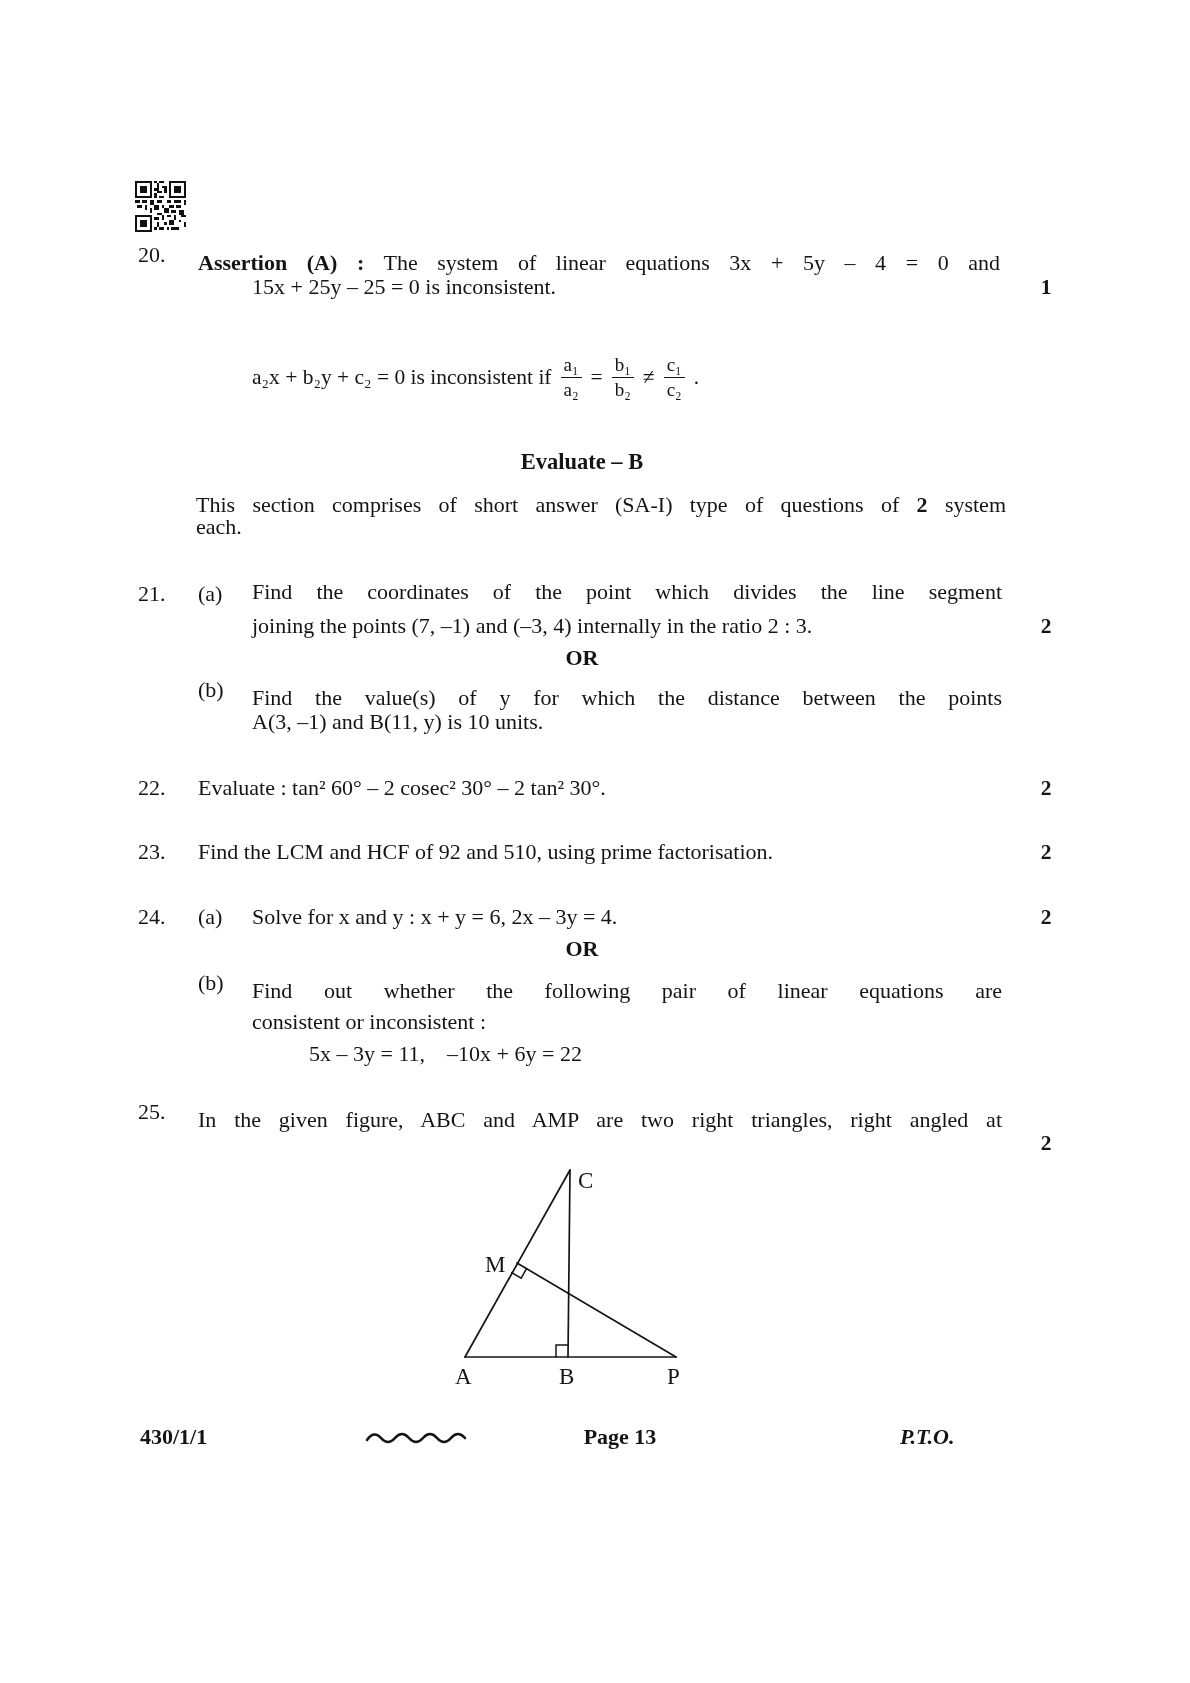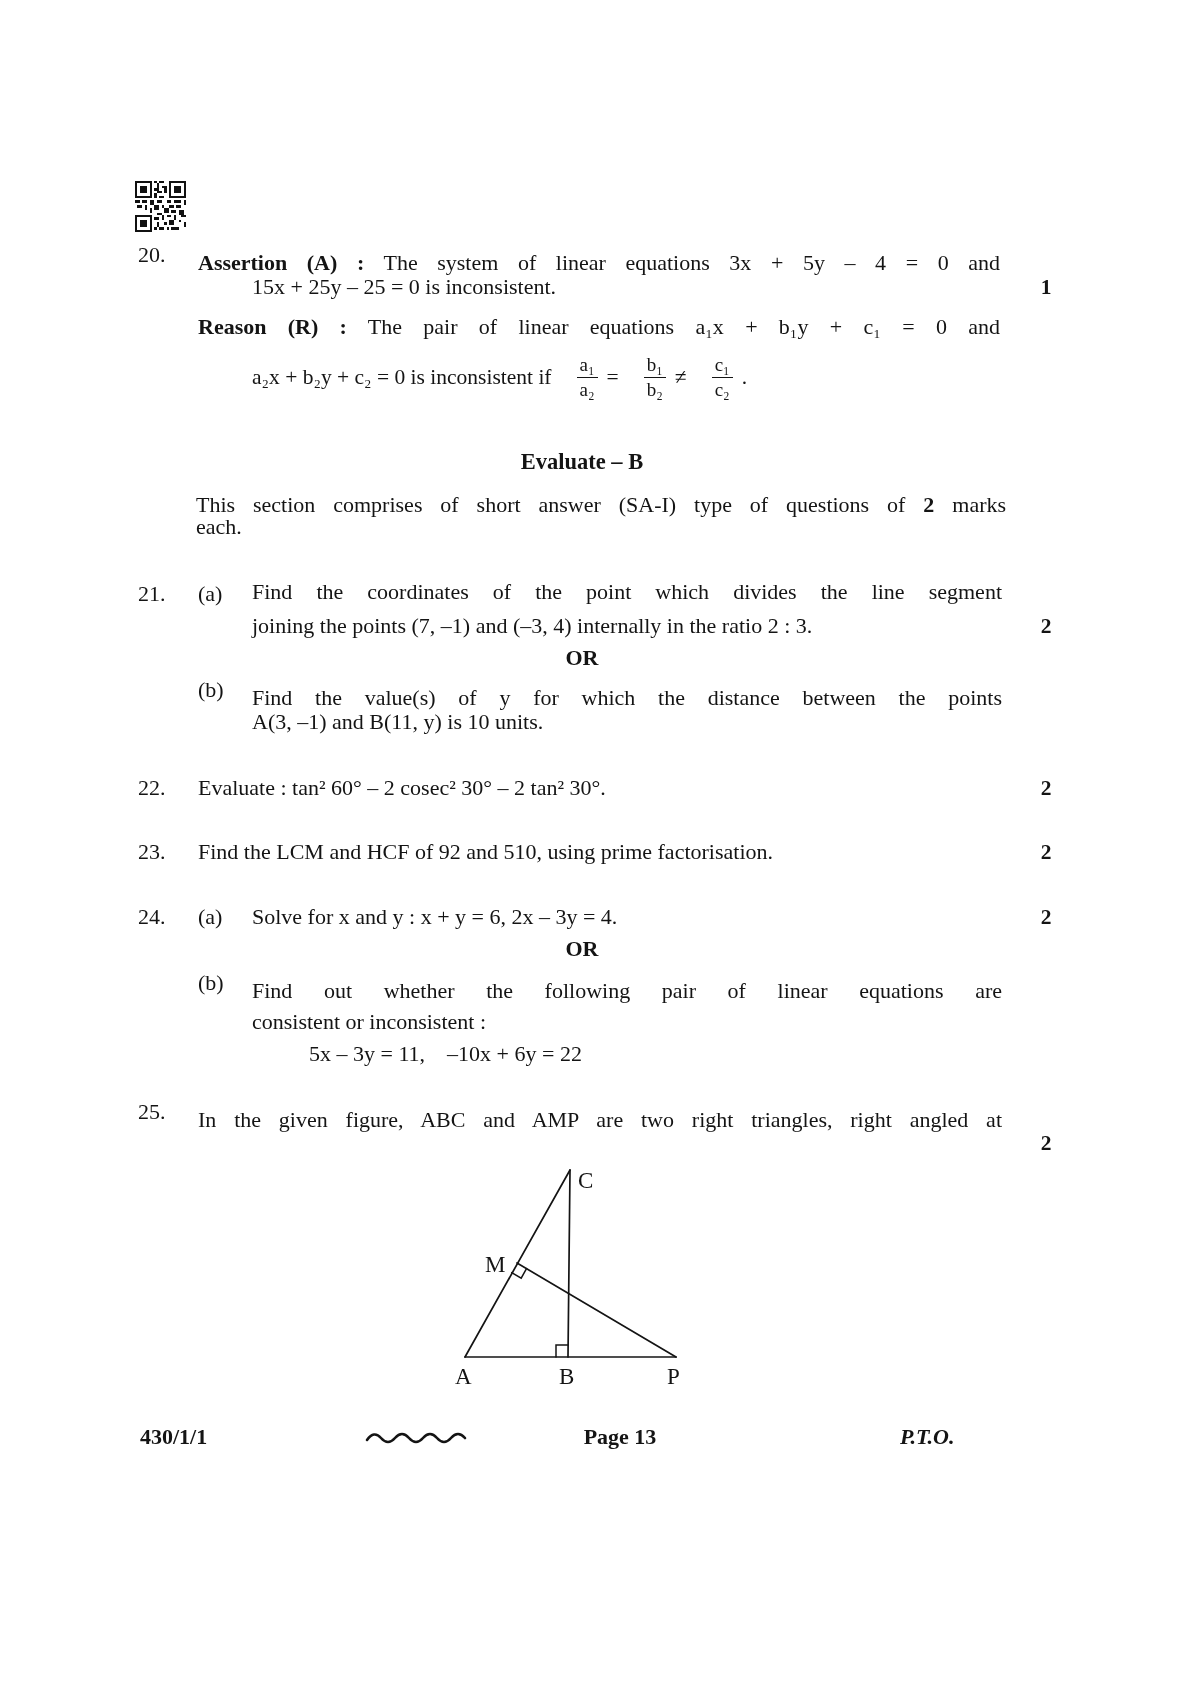--- a/index.html
+++ b/index.html
@@ -20,21 +20,21 @@
   .marks {
     position:absolute; left:1029px; width:34px; height:30px;
     line-height:30px; text-align:center; font-weight:700; font-size:21.5px;
   }
   .qnum { position:absolute; left:138px; width:52px; }
   .eqline {
     position:absolute; display:flex; align-items:center; gap:9px;
     font-size:21.5px;
   }
   .frac { display:inline-flex; flex-direction:column; align-items:center;
-          font-size:19px; line-height:1.12;margin-left:16px; }
+          font-size:19px; line-height:1.12; }
   .frac .fn { border-bottom:1.6px solid #141414; padding:0 3px 1px; }
   .frac .fd { padding-top:1px; }
   .fig, .qr, .squiggle { position:absolute; }
   svg text { font-family:"Liberation Serif","DejaVu Serif",serif; }
 </style>
 </head>
 <body>
 
 <div class="page">
 
@@ -98,24 +98,20 @@
     </g>
   </svg>
 
   <div class="line qnum" style="top:240px">20.</div>
   <div class="line j" style="left:198px;top:240px;width:802px">
     <span class="b">Assertion (A) :</span>
     <span>The system of linear equations 3x + 5y – 4 = 0 and</span>
   </div>
   <div class="line" style="left:252px;top:272px">15x + 25y – 25 = 0 is inconsistent.</div>
   <div class="marks" style="top:272px">1</div>
-  <div class="line j" style="left:198px;top:304px;width:802px">
-    <span class="b">Reason (R) :</span>
-    <span>The pair of linear equations a₁x + b₁y + c₁ = 0 and</span>
-  </div>
   <div class="eqline" style="left:252px;top:348px;height:58px">
     <span>a₂x + b₂y + c₂ = 0 is inconsistent if</span>
     <span class="frac">
       <span class="fn">a₁</span>
       <span class="fd">a₂</span>
     </span>
     <span>=</span>
     <span class="frac">
       <span class="fn">b₁</span>
       <span class="fd">b₂</span>
@@ -125,21 +121,21 @@
       <span class="fn">c₁</span>
       <span class="fd">c₂</span>
     </span>
     <span>.</span>
   </div>
 
   <div class="line center heading" style="left:182px;top:447px;width:800px">Evaluate – B</div>
   <div class="line j" style="left:196px;top:482px;width:810px">
     <span>This section comprises of short answer (SA-I) type of questions of</span>
     <span class="b">2</span>
-    <span>marks</span>
+    <span>system</span>
   </div>
   <div class="line" style="left:196px;top:512px">each.</div>
 
   <div class="line qnum" style="top:579px">21.</div>
   <div class="line" style="left:198px;top:579px">(a)</div>
   <div class="line j" style="left:252px;top:569px;width:750px">Find the coordinates of the point which divides the line segment</div>
   <div class="line" style="left:252px;top:611px">joining the points (7, –1) and (–3, 4) internally in the ratio 2 : 3.</div>
   <div class="marks" style="top:611px">2</div>
   <div class="line center b" style="left:182px;top:643px;width:800px">OR</div>
   <div class="line" style="left:198px;top:675px">(b)</div>

